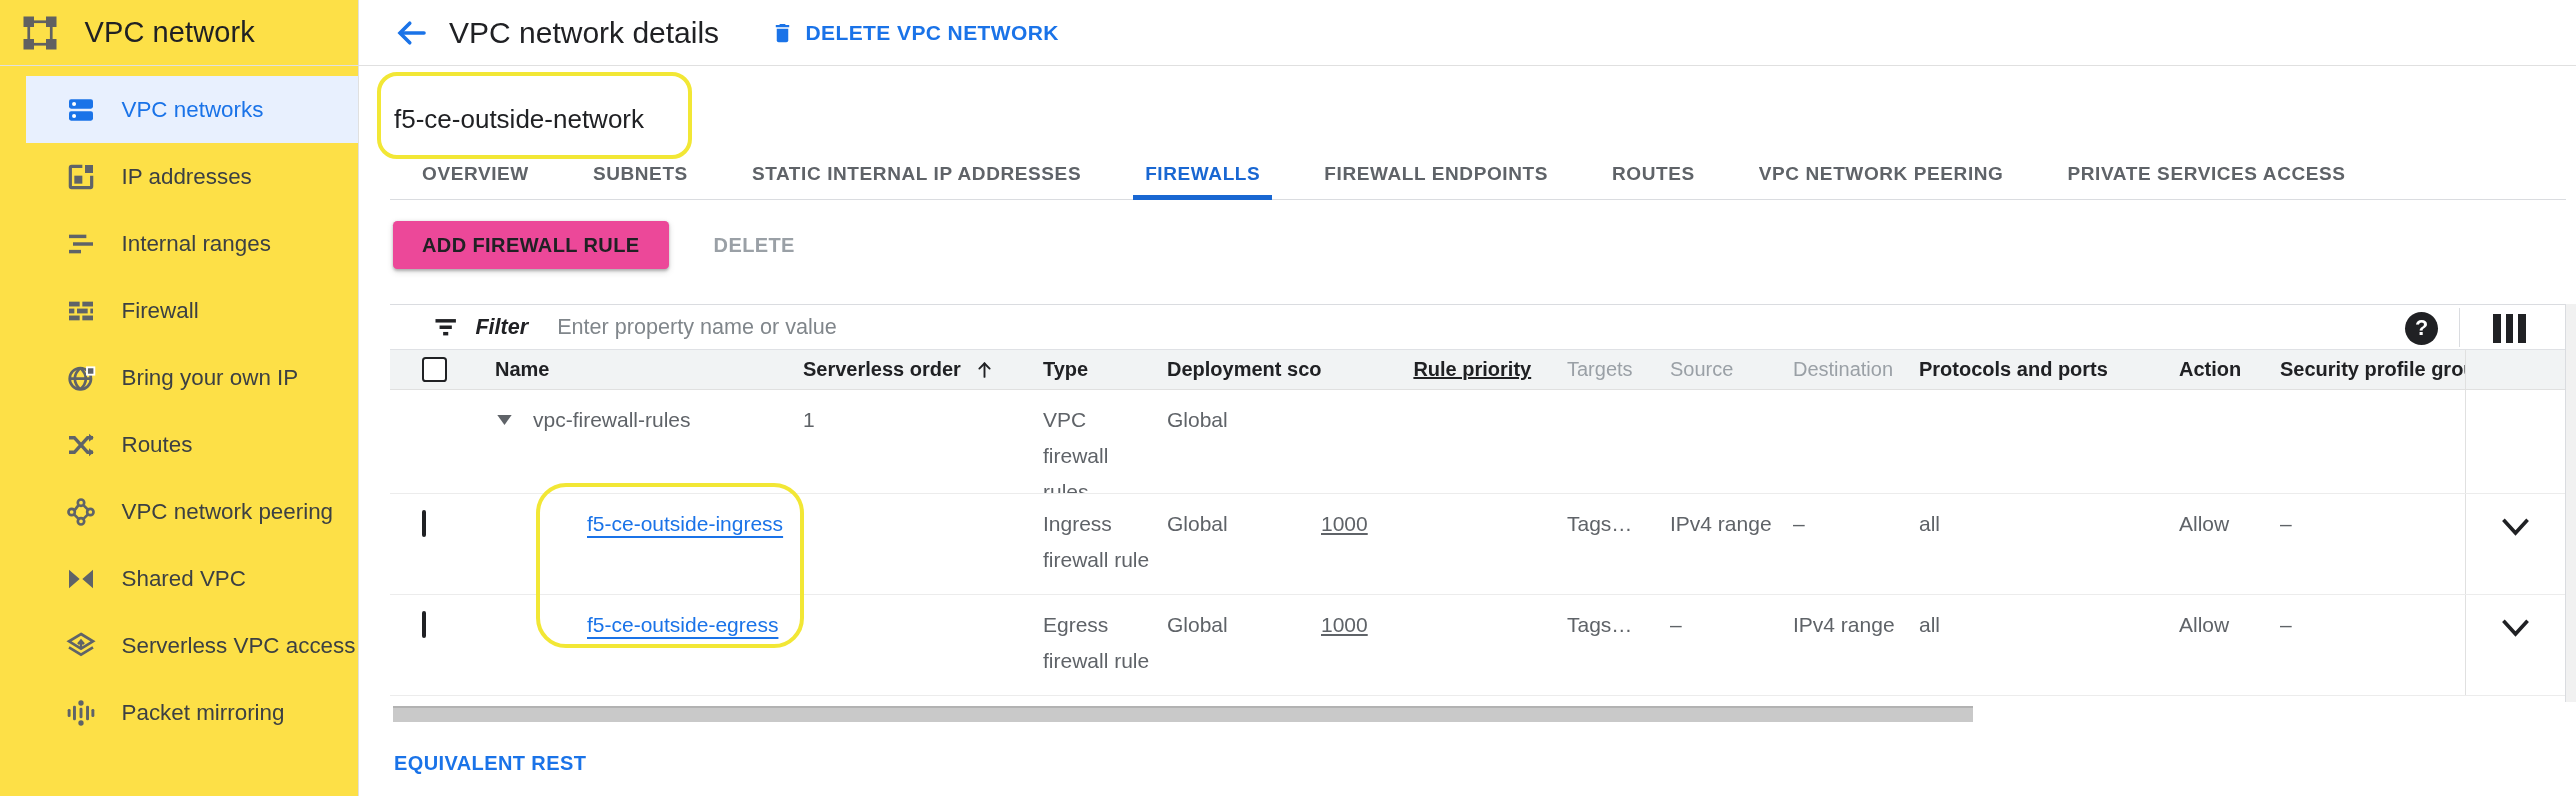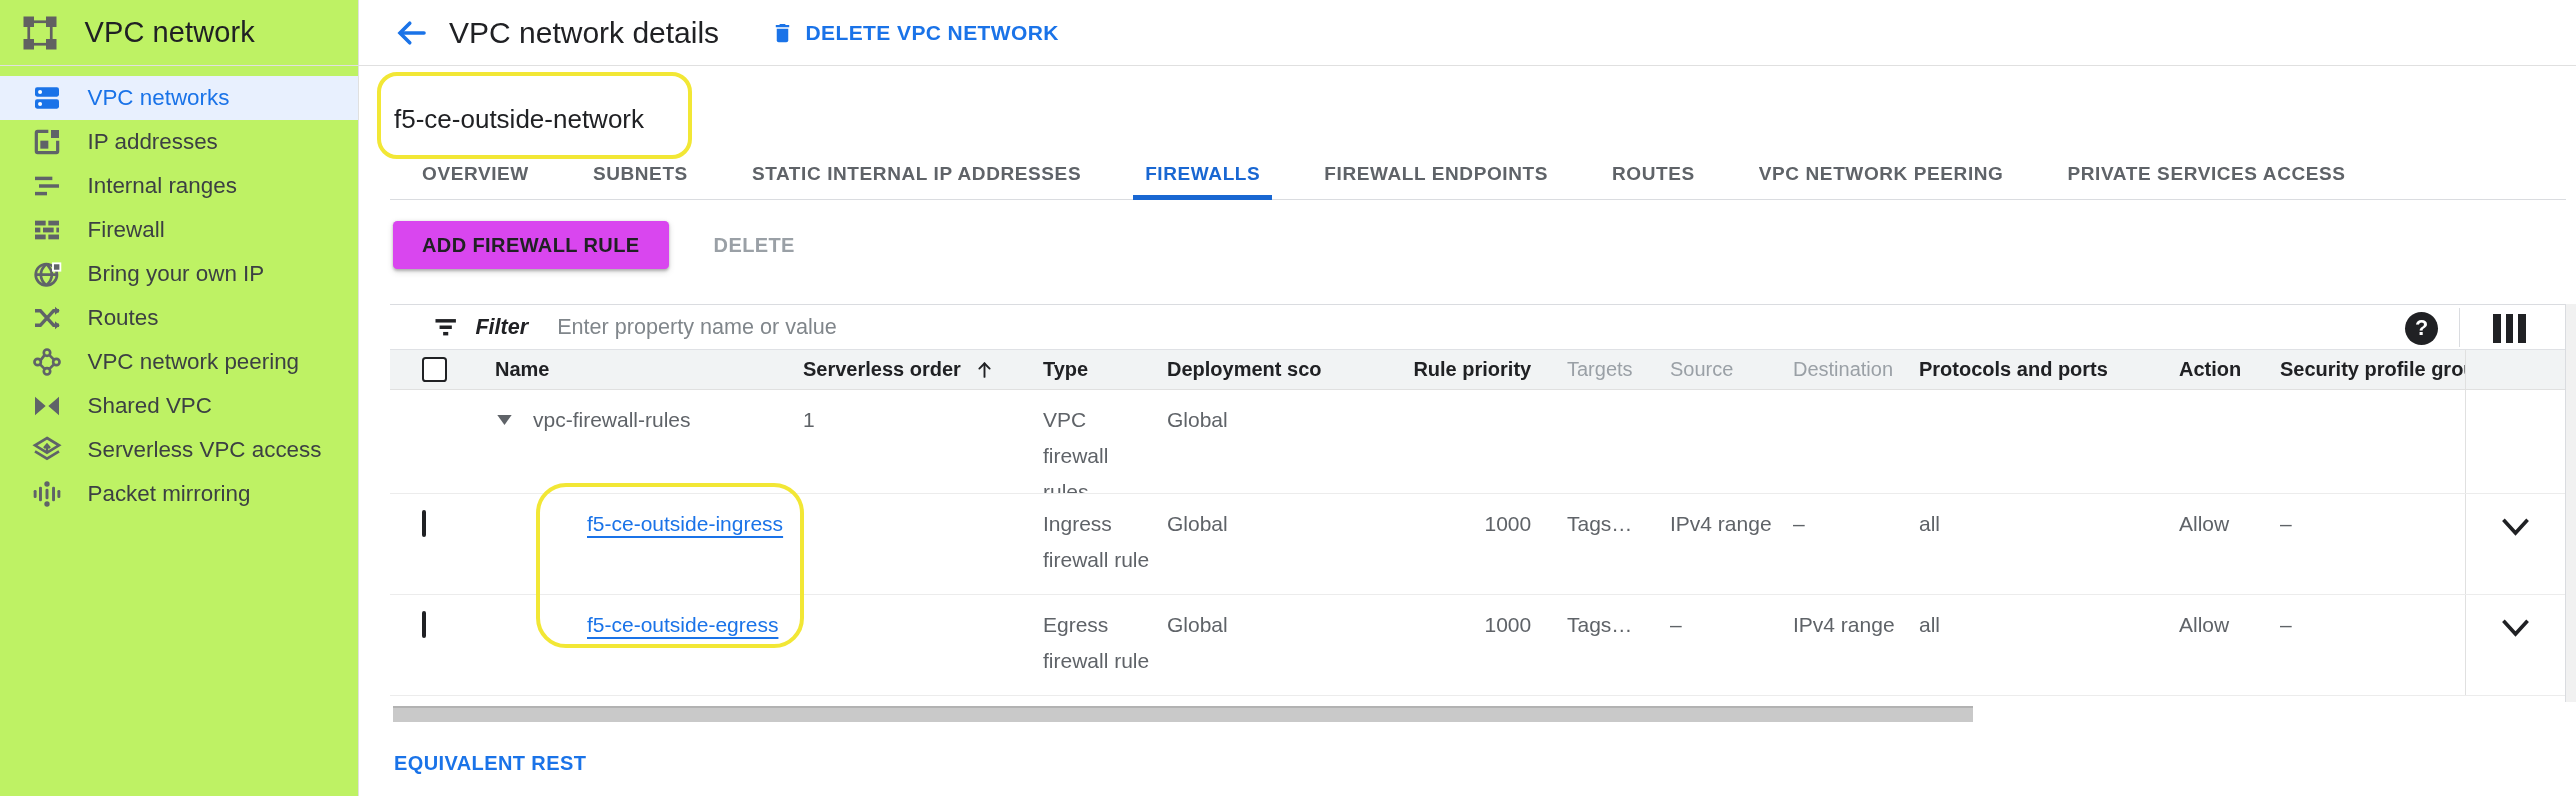--- a/index.html
+++ b/index.html
@@ -4,26 +4,26 @@
 <style>
   * { margin:0; padding:0; box-sizing:border-box; }
   html,body { background:#fff; }
   body { font-family:"Liberation Sans", sans-serif; color:#202124; }
   #screen { position:relative; width:2576px; height:797px; background:#fff; overflow:hidden; }
 
   
   .topbar-line { position:absolute; left:0; top:65px; width:2576px; height:1.4px; background:#e0e0e0; }
 
   
-  .sidebar { position:absolute; left:0; top:0; width:359px; height:797px; border-right:1.4px solid #e0e0e0; background:#bef264; }
+  .sidebar { position:absolute; left:0; top:0; width:359px; height:797px; border-right:1.4px solid #e0e0e0; background:#fde047; }
   .app-header { position:absolute; left:0; top:0; width:100%; height:65px; display:flex; align-items:center; padding-left:20px; }
   .app-header svg { width:40px; height:36px; }
   .app-title { font-size:29px; color:#202124; margin-left:24.5px; letter-spacing:0.1px; }
   .nav { position:absolute; top:76px; left:0; width:100%; }
-  .nav-item { height:44px; display:flex; align-items:center; padding-left:30px; cursor:pointer; }
+  .nav-item { height:67px; display:flex; align-items:center; padding-left:38px; cursor:pointer;margin-left:26px; }
   .nav-item .nicon { width:33px; height:33px; display:flex; align-items:center; justify-content:center; }
   .nav-item .nicon svg { width:32px; height:32px; }
   .nav-item .nlabel { margin-left:24.5px; font-size:22.4px; color:#3c4043; }
   .nav-item.selected { background:#e8f0fe; }
   .nav-item.selected .nlabel { color:#1a73e8; }
 
   
   .back-btn { position:absolute; left:394px; top:15px; width:36px; height:36px; cursor:pointer; }
   .page-title { position:absolute; left:449px; top:16px; font-size:30px; color:#202124; }
   .delete-vpc { position:absolute; left:771px; top:19px; display:flex; align-items:center; cursor:pointer; }
@@ -37,21 +37,21 @@
   .ann-2 { left:536px; top:483px; width:268px; height:165px; border-radius:30px; }
 
   
   .tabs { position:absolute; left:390px; top:149px; width:2176px; height:51px; display:flex; border-bottom:1.4px solid #dadce0; }
   .tab { position:relative; padding:0 32px; display:flex; align-items:center; font-size:19px; font-weight:700; letter-spacing:0.6px; color:#5f6368; cursor:pointer; white-space:nowrap; }
   .tab.active { color:#1967d2; }
   .tab.active::after { content:""; position:absolute; left:20px; right:20px; bottom:-1.4px; height:5px; background:#1967d2; }
 
   
   .actions { position:absolute; left:393px; top:221px; display:flex; align-items:center; gap:45px; }
-  .btn-add { height:48px; padding:0 29px; background:#d946ef; border:none; border-radius:4.3px; font-family:inherit; font-size:20px; font-weight:700; letter-spacing:0.4px; color:#202124; box-shadow:0 1.4px 2.9px rgba(0,0,0,.25), 0 2.9px 7.2px rgba(0,0,0,.12); cursor:pointer; }
+  .btn-add { height:48px; padding:0 29px; background:#ec4899; border:none; border-radius:4.3px; font-family:inherit; font-size:20px; font-weight:700; letter-spacing:0.4px; color:#202124; box-shadow:0 1.4px 2.9px rgba(0,0,0,.25), 0 2.9px 7.2px rgba(0,0,0,.12); cursor:pointer; }
   .btn-delete { background:none; border:none; font-family:inherit; font-size:20px; font-weight:700; letter-spacing:0.4px; color:#9aa0a6; cursor:default; }
 
   
   .card { position:absolute; left:390px; top:304px; width:2176px; height:398px; border-top:1.4px solid #dadce0; border-right:1.4px solid #dadce0; background:#fff; }
   .filter-row { position:relative; height:45px; display:flex; align-items:center; border-bottom:1.4px solid #dfe1e5; }
   .filter-icon { margin-left:42px; width:27.4px; height:24.5px; cursor:pointer; }
   .filter-label { margin-left:16px; font-size:21.6px; font-weight:700; color:#202124;font-style:italic; }
   .filter-input { margin-left:29px; flex:1; border:none; outline:none; font-family:inherit; font-size:21.6px; color:#202124; background:transparent; }
   .filter-input::placeholder { color:#80868b; }
   .help-icon { position:absolute; right:127px; top:6.5px; width:33px; height:33px; border-radius:50%; background:#202124; color:#fff; font-size:21.6px; font-weight:700; display:flex; align-items:center; justify-content:center; cursor:pointer; }
@@ -60,21 +60,21 @@
   .cols-icon i { flex:1; background:#202124; }
 
   .grid { display:grid; grid-template-columns:105px 308px 240px 124px 154px 216px 133px 123px 126px 260px 101px 185px 1fr; }
   .header-row { height:40px; background:#f1f3f4; border-bottom:1.4px solid #e0e0e0; }
   .header-row .cell { display:flex; align-items:center; font-size:20px; font-weight:700; color:#202124; overflow:hidden; white-space:nowrap; padding-right:13px; cursor:pointer; }
   .header-row .cell.muted { color:#9aa0a6; font-weight:400; }
   .sort-arrow { margin-left:14.4px; width:19px; height:21.6px; flex:none; }
 
   .trow { border-bottom:1.4px solid #ececec; }
   .trow .cell { padding-top:11.5px; font-size:21px; color:#5f6368; line-height:36px; overflow:hidden; }
-  .cell.right { text-align:right; padding-right:5.8px; justify-content:flex-end; }
+  .cell.right { text-align:left; padding-right:5.8px; justify-content:flex-end;text-decoration:underline; }
   .header-row .cell.right { padding-right:5.8px; }
   .cell.pad-l { padding-left:30px; }
   .cell.src { padding-right:21.6px; white-space:nowrap; }
   .cell.chev-col { border-left:1.4px solid #e0e0e0; display:flex; justify-content:center; }
   .header-row .chev-col, .trow .chev-col { border-left:1.4px solid #e0e0e0; }
 
   .cb-cell { padding-left:32px; padding-top:10px; }
   .checkbox { width:25px; height:25px; border:2.9px solid #202124; border-radius:3.6px; background:#fff; cursor:pointer; }
   .name-cell { display:flex; align-items:flex-start; }
   .expander { margin-top:10px; margin-right:19px; width:19px; height:14.4px; cursor:pointer; flex:none; }

